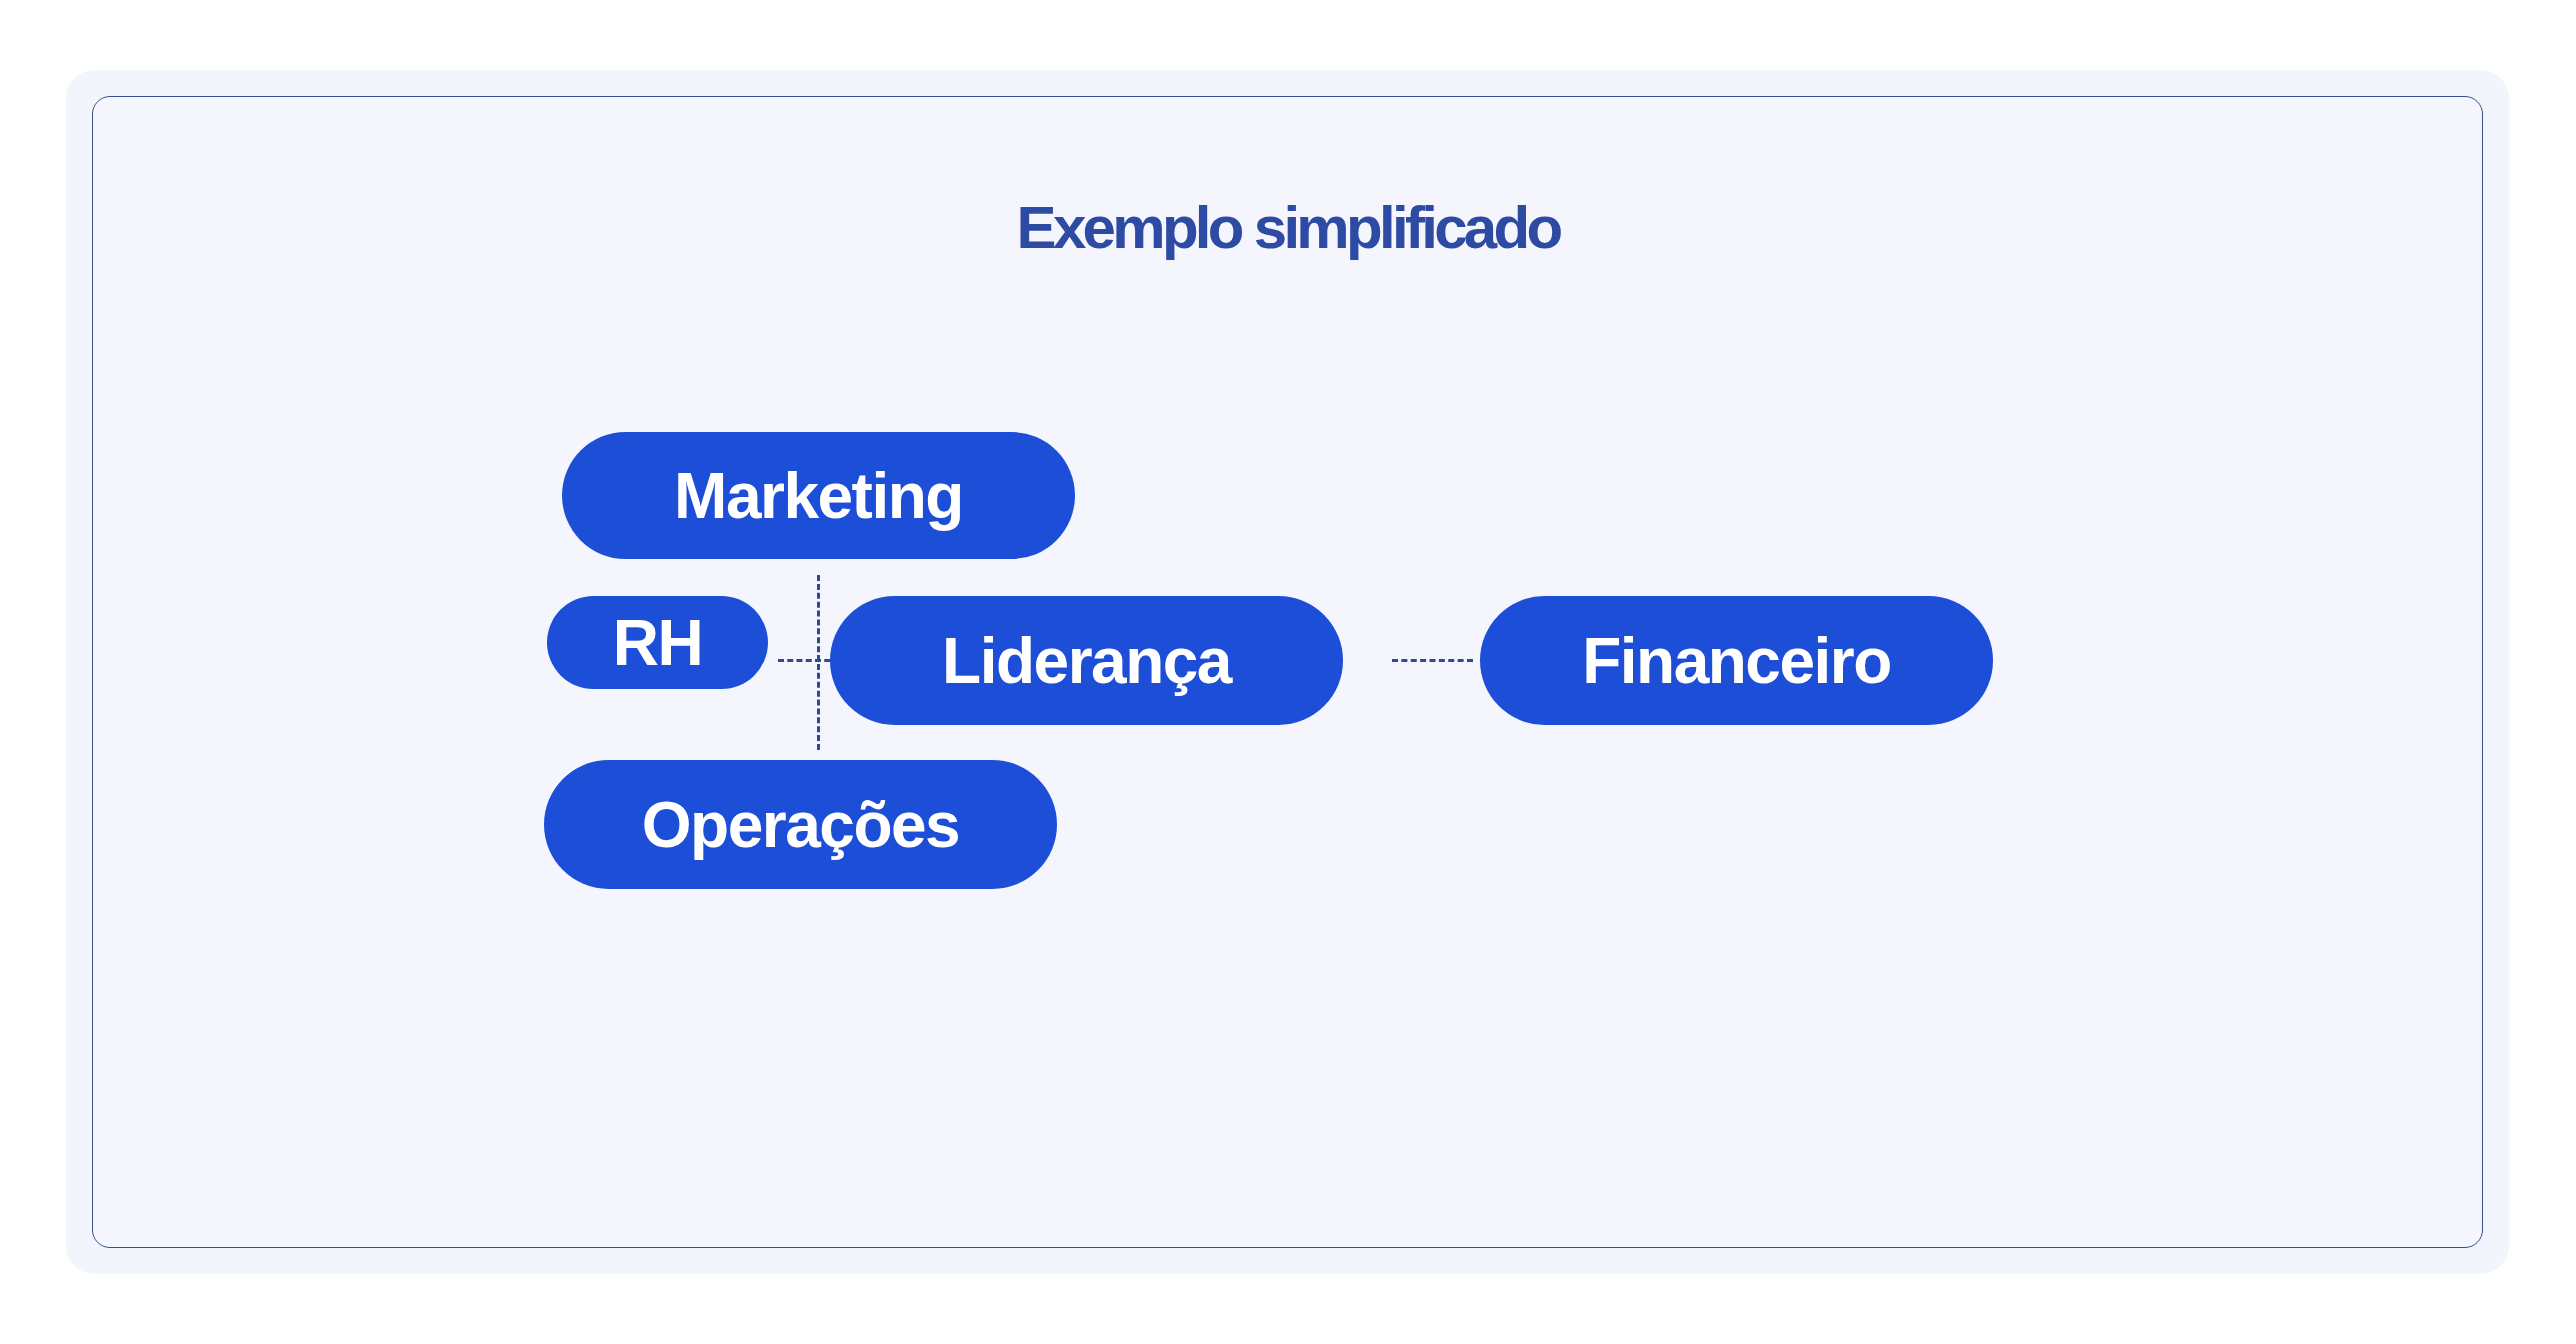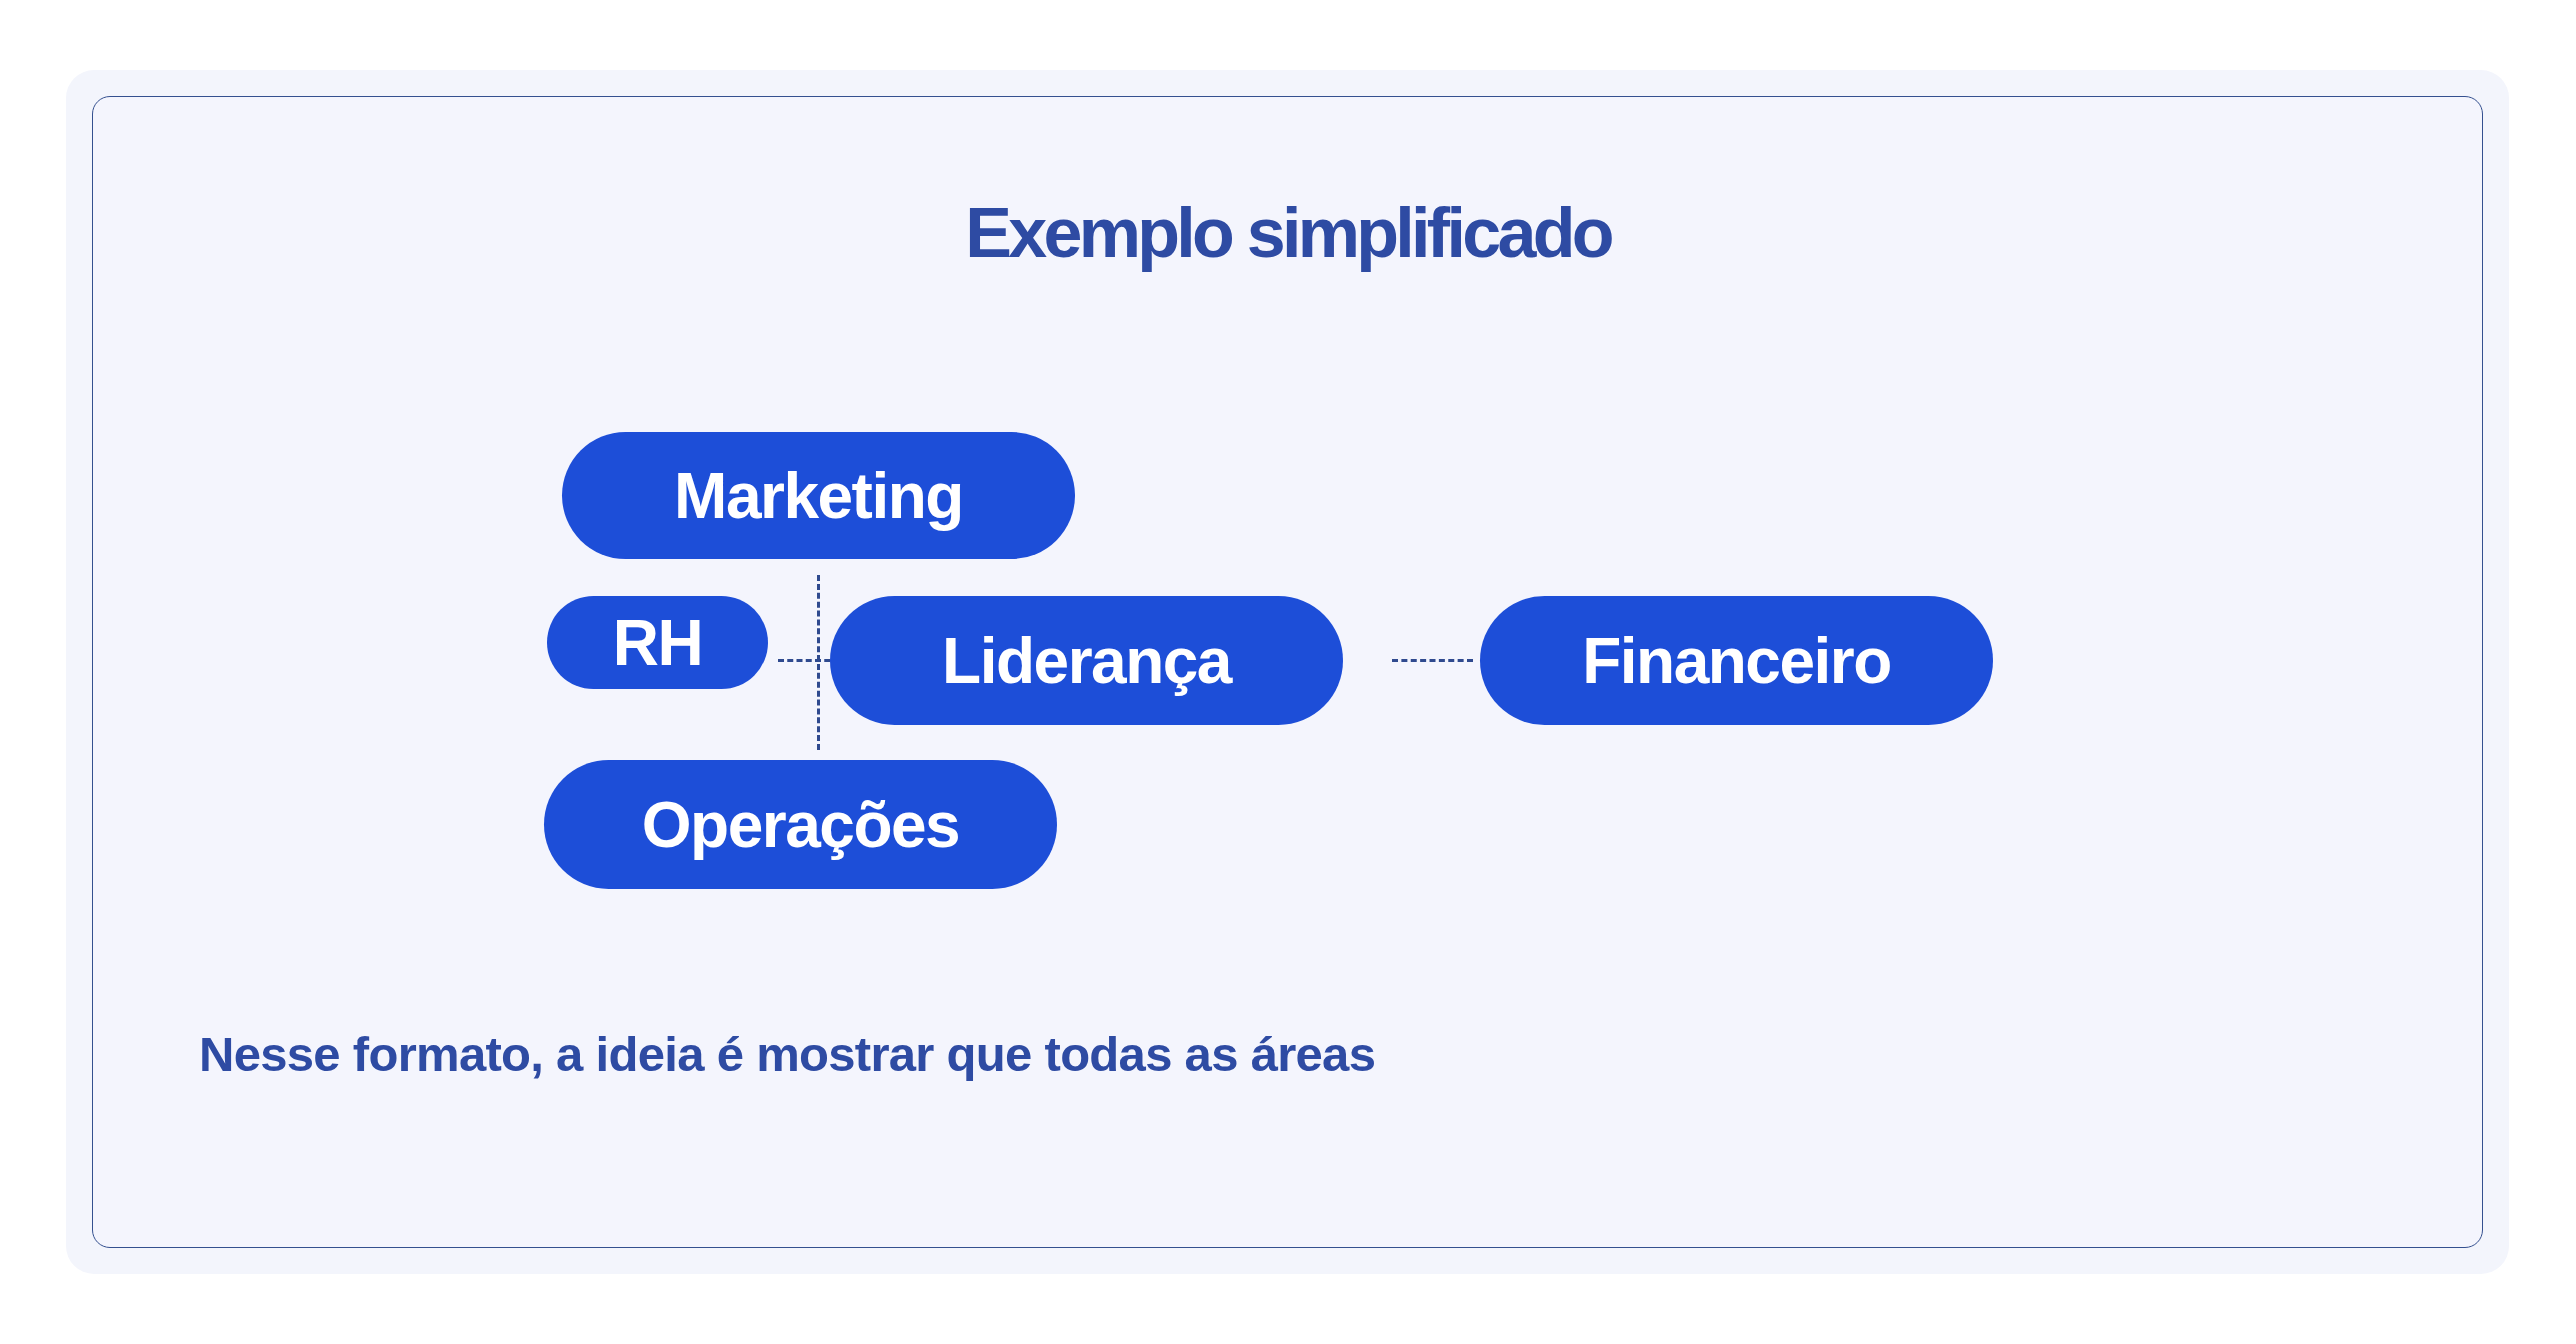--- a/index.html
+++ b/index.html
@@ -3,21 +3,21 @@
 <meta charset="utf-8">
 <style>
   html, body { margin:0; padding:0; }
   body { width:2576px; height:1345px; background:#ffffff; position:relative; overflow:hidden;
          font-family:"Liberation Sans", "DejaVu Sans", sans-serif; }
   .outer { position:absolute; left:66px; top:70px; width:2443px; height:1204px;
            background:#f3f5fc; border-radius:28px; }
   .inner { position:absolute; left:92px; top:96px; width:2389px; height:1150px;
            border:1.8px solid #34508f; border-radius:18px; background:#f4f5fd; }
   .title { position:absolute; left:0; width:2576px; top:198px; text-align:center;
-           font-weight:bold; font-size:70px; letter-spacing:-3.7px; color:#2e4ba3; line-height:1; }
+           font-weight:bold; font-size:60px; letter-spacing:-3.7px; color:#2e4ba3; line-height:1; }
   .pill { position:absolute; background:#1d4ed8; border-radius:67px; color:#ffffff;
           font-weight:bold; font-size:64px; letter-spacing:-1.5px; display:flex;
           align-items:center; justify-content:center; line-height:1; }
   .vdash { position:absolute; left:817px; top:575px; width:0; height:175px;
            border-left:3px dashed #2f4a8f; }
   .hdash { position:absolute; height:0; border-top:3px dashed #2f4a8f; }
   .para { position:absolute; left:199px; top:1021px; width:1331px; color:#2e4ba3;
           font-weight:bold; font-size:49px; line-height:66px; letter-spacing:-0.7px; }
   .para span { display:block; }
 </style>
@@ -33,15 +33,14 @@
 <div class="hdash" style="left:778px; top:659px; width:80px;"></div>
 <div class="hdash" style="left:1392px; top:659px; width:81px;"></div>
 
 <div class="pill" style="left:562px; top:432px; width:513px; height:127px;">Marketing</div>
 <div class="pill" style="left:547px; top:596px; width:221px; height:93px;">RH</div>
 <div class="pill" style="left:830px; top:596px; width:513px; height:129px;">Liderança</div>
 <div class="pill" style="left:1480px; top:596px; width:513px; height:129px;text-align:right;">Financeiro</div>
 <div class="pill" style="left:544px; top:760px; width:513px; height:129px;">Operações</div>
 
 <div class="para">
-  <span>Nesse formato, a ideia é mostrar que todas as áreas</span>
 </div>
 
 
 </body></html>

